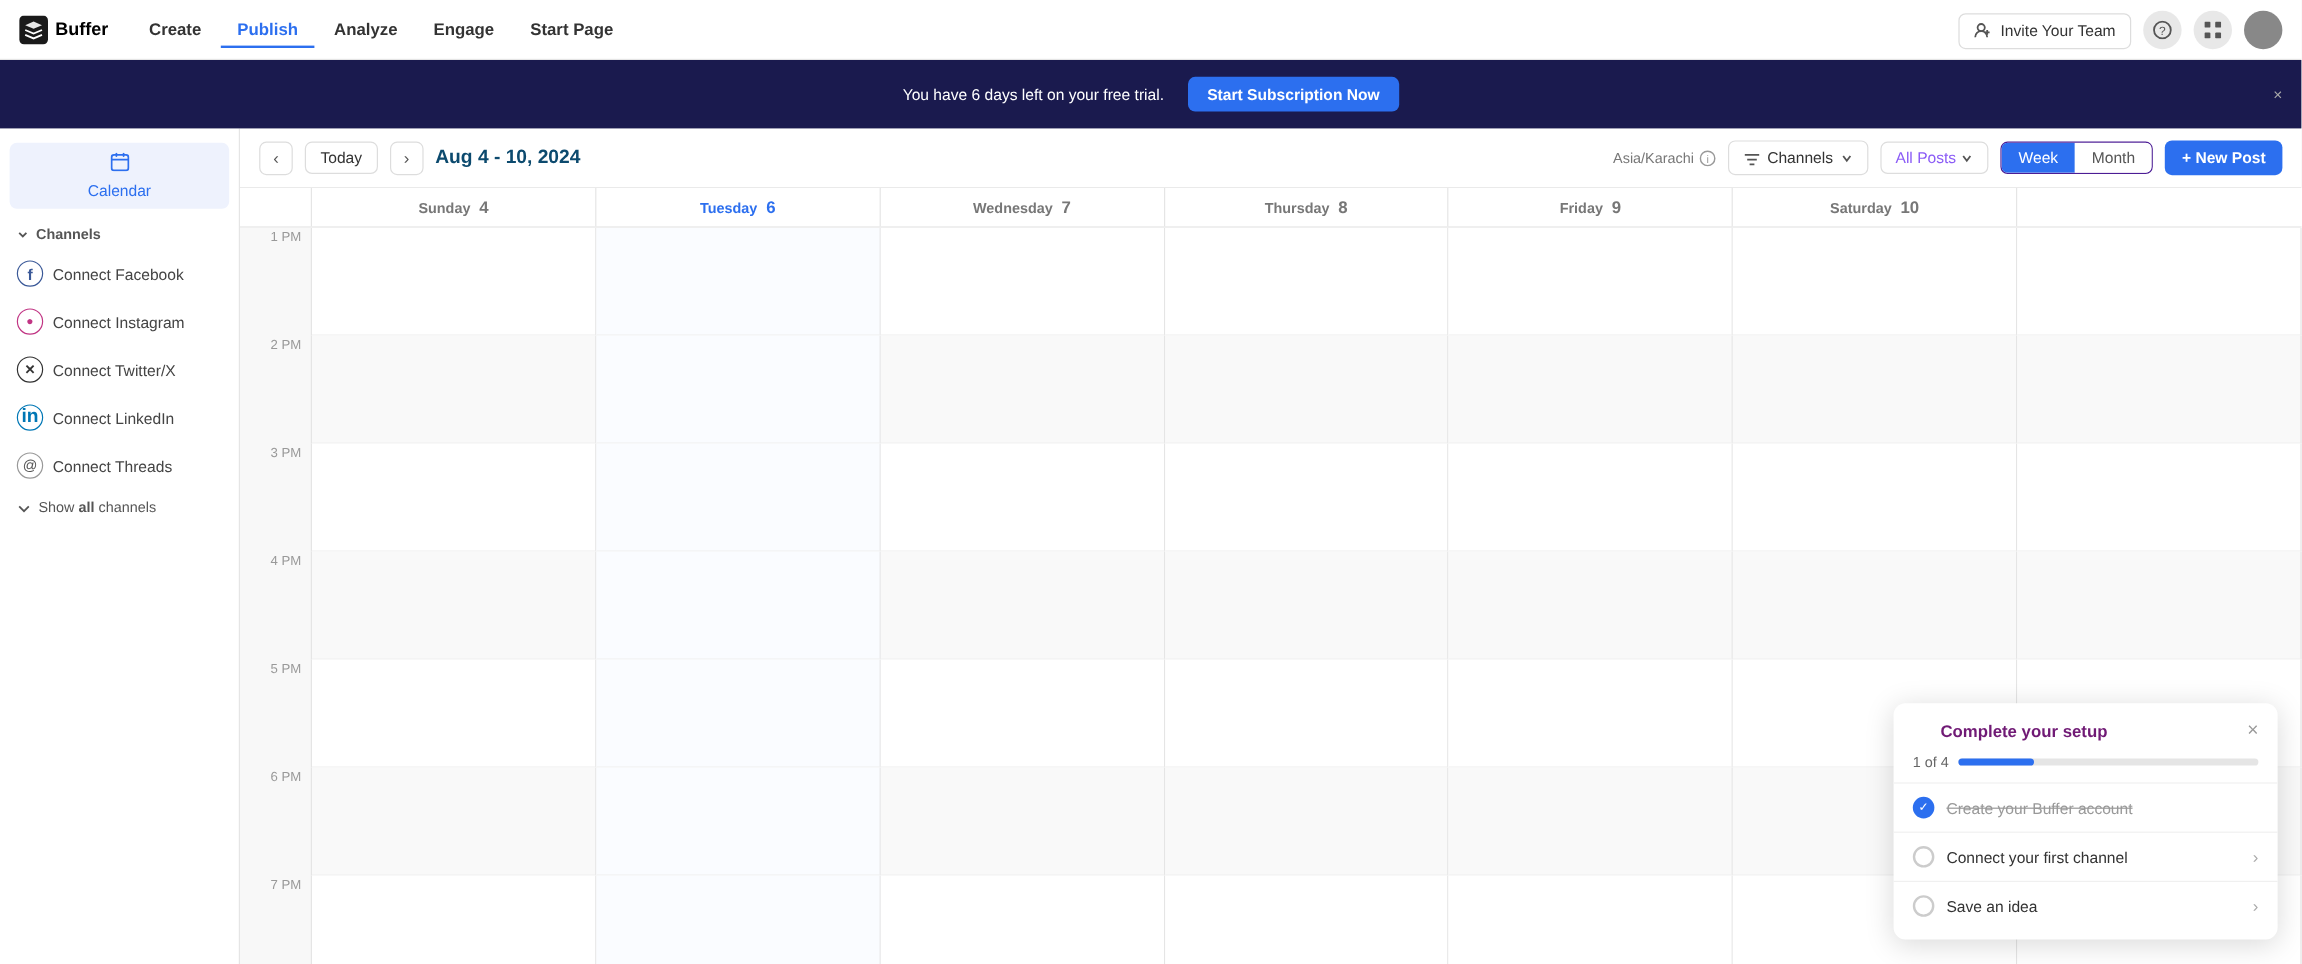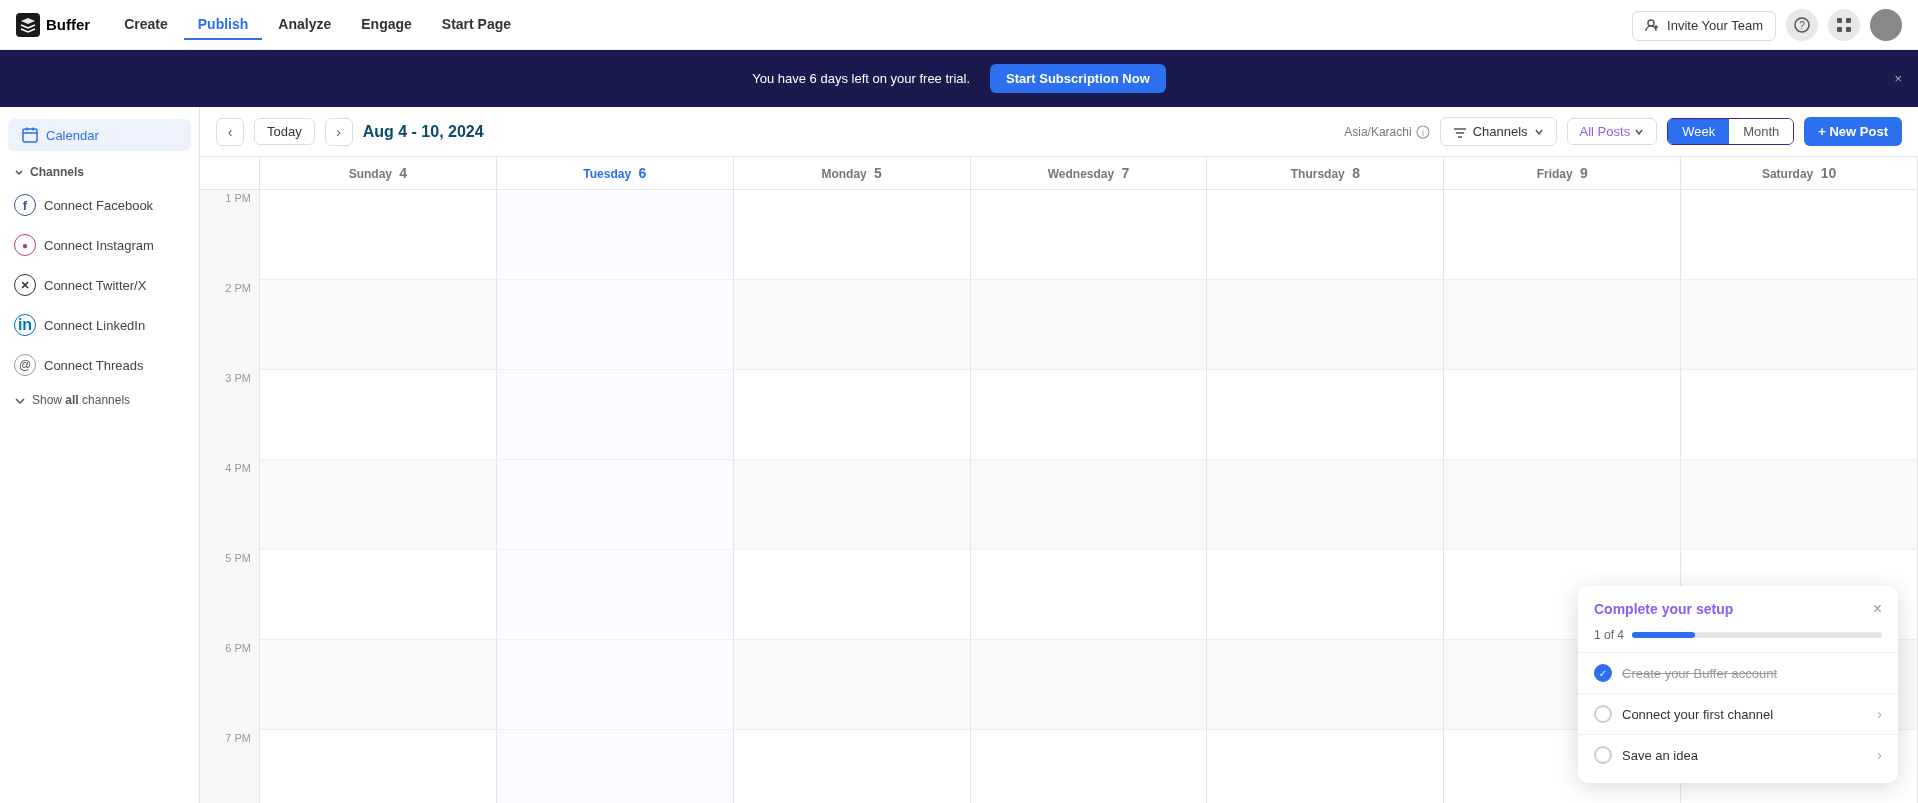--- a/index.html
+++ b/index.html
@@ -46,21 +46,21 @@
     .main-layout { display: flex; height: calc(100vh - 100px); }
 
     
     .sidebar {
       width: 200px; min-width: 200px; background: #fff; border-right: 1px solid #e5e5e5;
       padding: 8px 0; overflow-y: auto;
     }
     .sidebar-calendar-btn {
       display: flex; align-items: center; gap: 8px; padding: 8px 14px;
       cursor: pointer; font-size: 13px; font-weight: 500; color: #2c6fef;
-      background: #eef2fd; border-radius: 6px; margin: 4px 8px;
+      background: #eef2fd; border-radius: 6px; margin: 4px 8px; flex-direction: column;
     }
     .sidebar-section-label {
       display: flex; align-items: center; gap: 6px;
       padding: 10px 14px 6px; font-size: 12px; font-weight: 600; color: #555;
       cursor: pointer;
     }
     .sidebar-channel-item {
       display: flex; align-items: center; gap: 8px; padding: 9px 14px;
       cursor: pointer; font-size: 13px; color: #444;
     }
@@ -137,21 +137,21 @@
     
     .setup-panel {
       position: fixed; bottom: 20px; right: 20px;
       width: 320px; background: #fff; border-radius: 10px;
       box-shadow: 0 4px 24px rgba(0,0,0,0.15); z-index: 200;
     }
     .setup-header {
       display: flex; align-items: center; justify-content: space-between;
       padding: 14px 16px 8px;
     }
-    .setup-title { font-size: 14px; font-weight: 700; color: #8b5cf6; }
+    .setup-title { font-size: 14px; font-weight: 700; color: #701a75; margin-left: 23px; }
     .setup-close { cursor: pointer; font-size: 16px; color: #999; background: none; border: none; }
     .setup-progress-row { padding: 2px 16px 10px; font-size: 12px; color: #666; display: flex; align-items: center; gap: 8px; }
     .progress-bar-bg { flex: 1; height: 6px; background: #e5e5e5; border-radius: 3px; }
     .progress-bar-fill { height: 6px; background: #2c6fef; border-radius: 3px; width: 25%; }
     .setup-items { padding: 0 0 8px; }
     .setup-item {
       display: flex; align-items: center; justify-content: space-between;
       padding: 11px 16px; cursor: pointer; border-top: 1px solid #f0f0f0;
     }
     .setup-item-left { display: flex; align-items: center; gap: 10px; }
@@ -297,21 +297,20 @@
         <button class="view-btn">Month</button>
       </div>
       <button class="new-post-btn">+ New Post</button>
     </div>
 
     <div class="calendar-grid">
       <div class="calendar-header">
         <div class="cal-header-empty"></div>
         <div class="cal-header-cell">Sunday <span class="day-num">4</span></div>
         <div class="cal-header-cell today-col">Tuesday <span class="day-num" style="color:#2c6fef;">6</span></div>
-        <div class="cal-header-cell">Monday <span class="day-num">5</span></div>
         <div class="cal-header-cell">Wednesday <span class="day-num">7</span></div>
         <div class="cal-header-cell">Thursday <span class="day-num">8</span></div>
         <div class="cal-header-cell">Friday <span class="day-num">9</span></div>
         <div class="cal-header-cell">Saturday <span class="day-num">10</span></div>
       </div>
       <div class="time-grid" id="time-grid">
           <div class="time-label">1 PM</div>
           <div class="grid-cell"></div>
           <div class="grid-cell today-col"></div>
           <div class="grid-cell"></div>

